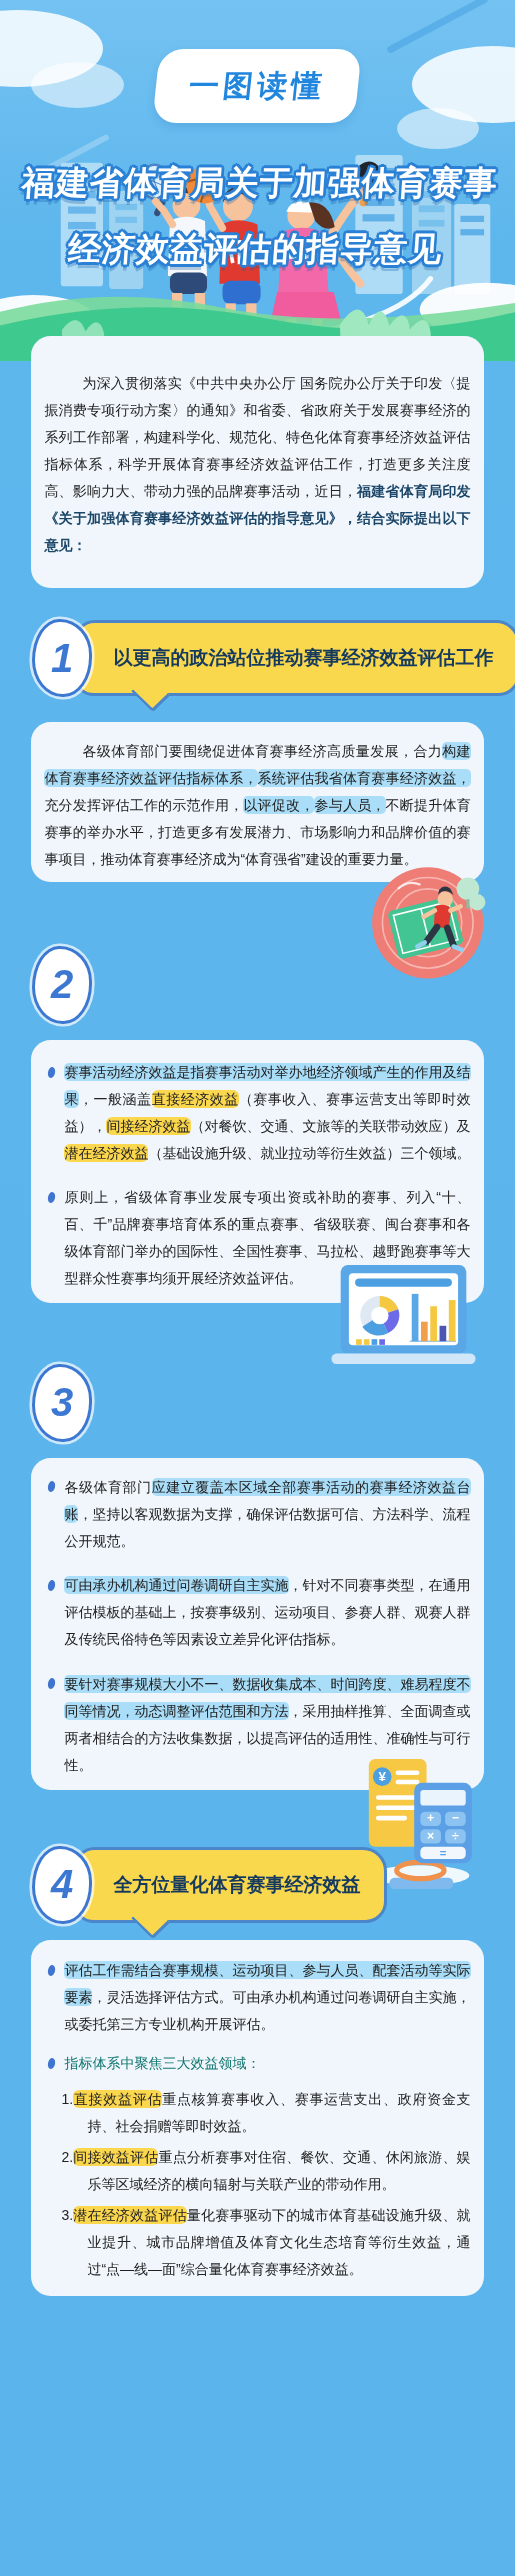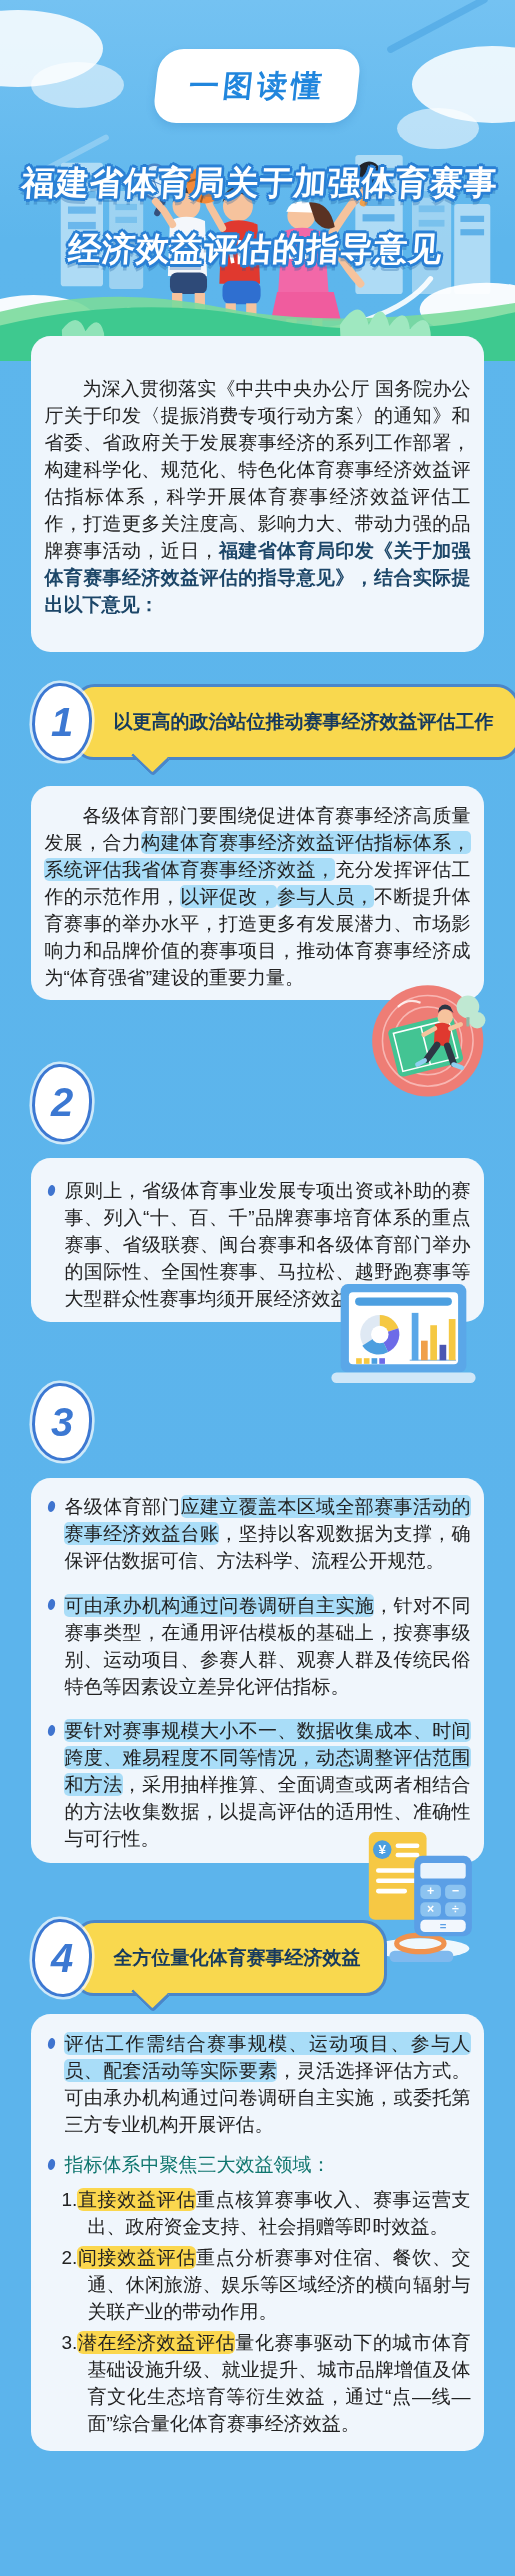--- a/index.html
+++ b/index.html
@@ -22,21 +22,21 @@
       -2.6px 0 0 #2a80d5,2.6px 0 0 #2a80d5,0 -2.6px 0 #2a80d5,0 3.1px 0 #2a80d5,0 6.2px 0 rgba(26,94,160,.3);}
   .tline{display:block;}
   .hero{position:absolute;left:0;top:155px;width:515px;height:206px;z-index:1;pointer-events:none;}
   
   .card{position:relative;z-index:2;margin:0 31px;background:#f0f6fc;border-radius:19.6px;}
   .intro-card{margin-top:54px;padding:19.6px 13.4px 15.5px;}
   #card1{margin-top:25px;padding:15.5px 13.4px 9.3px;}
   #card2{margin-top:16.5px;padding:18.5px 13.4px 10.3px;}
   #card3{margin-top:16.5px;padding:15.5px 13.4px 11.3px;}
   #card4{margin-top:16.5px;padding:16.5px 13.4px 13.4px;}
-  .rich{font-size:19px;line-height:27px;color:#222222;text-align:justify;}
+  .rich{font-size:14px;line-height:27px;color:#222222;text-align:justify;}
   .indent{text-indent:38px;}
   .seg.hl-blue{background:#a9ddf8;border-radius:5px;padding:1px 0;
     box-decoration-break:clone;-webkit-box-decoration-break:clone;}
   .seg.hl-yellow{background:#fbd74e;border-radius:6.2px;padding:1px 0;
     box-decoration-break:clone;-webkit-box-decoration-break:clone;}
   .seg.navy{color:#1c4668;font-weight:700;}
   .seg.bold{color:#0f766e;font-weight:400;}
   
   .item{display:block;}
   .item + .item{margin-top:17.5px;}
@@ -210,20 +210,24 @@
 
   <div class="sec-header" id="h2">
     <div class="bubble">
         <span>2</span>
       </div>
   </div>
   <section class="card" id="card2">
     <div>
         <div class="item bullet">
           <span class="dot"></span>
+          <div class="rich"><span class="seg hl-blue">赛事活动经济效益是指赛事活动对举办地经济领域产生的作用及结果</span><span class="seg">，一般涵盖</span><span class="seg hl-yellow">直接经济效益</span><span class="seg">（赛事收入、赛事运营支出等即时效益），</span><span class="seg hl-yellow">间接经济效益</span><span class="seg">（对餐饮、交通、文旅等的关联带动效应）及</span><span class="seg hl-yellow">潜在经济效益</span><span class="seg">（基础设施升级、就业拉动等衍生效益）三个领域。</span></div>
+        </div>
+        <div class="item bullet">
+          <span class="dot"></span>
           <div class="rich"><span class="seg">原则上，省级体育事业发展专项出资或补助的赛事、列入“十、百、千”品牌赛事培育体系的重点赛事、省级联赛、闽台赛事和各级体育部门举办的国际性、全国性赛事、马拉松、越野跑赛事等大型群众性赛事均须开展经济效益评估。</span></div>
         </div>
       </div>
     <svg class="deco laptop" viewBox="0 0 300 200">
       <rect x="28" y="2" width="244" height="172" rx="14" fill="#5aa7e8"></rect>
       <rect x="44" y="18" width="212" height="140" rx="8" fill="#ffffff"></rect>
       <rect x="56" y="28" width="188" height="16" rx="8" fill="#4c9fe0"></rect>
       <g>
         <circle cx="104" cy="100" r="38" fill="#dfe9f4"></circle>
         <path d="M104 62 A38 38 0 0 1 140 88 L104 100 Z" fill="#f5c842"></path>

